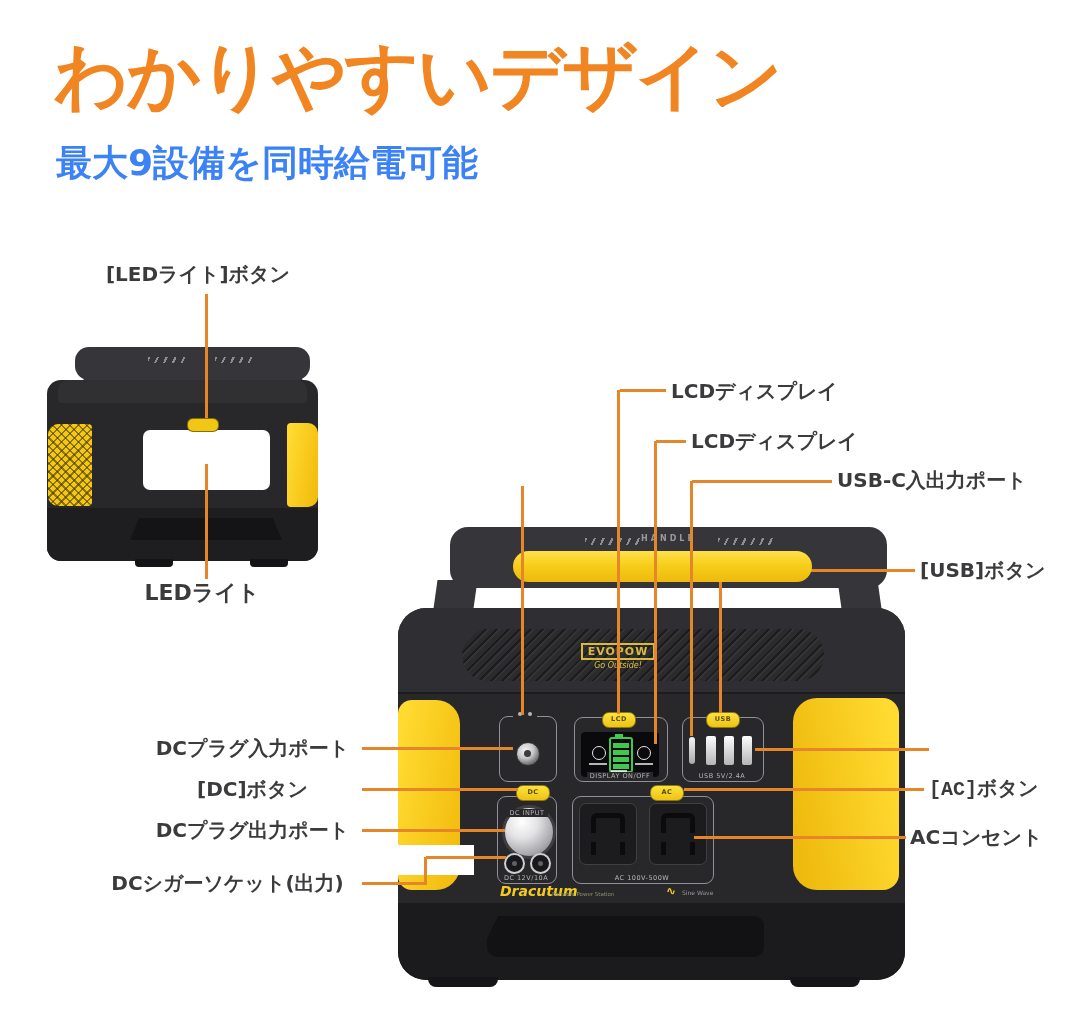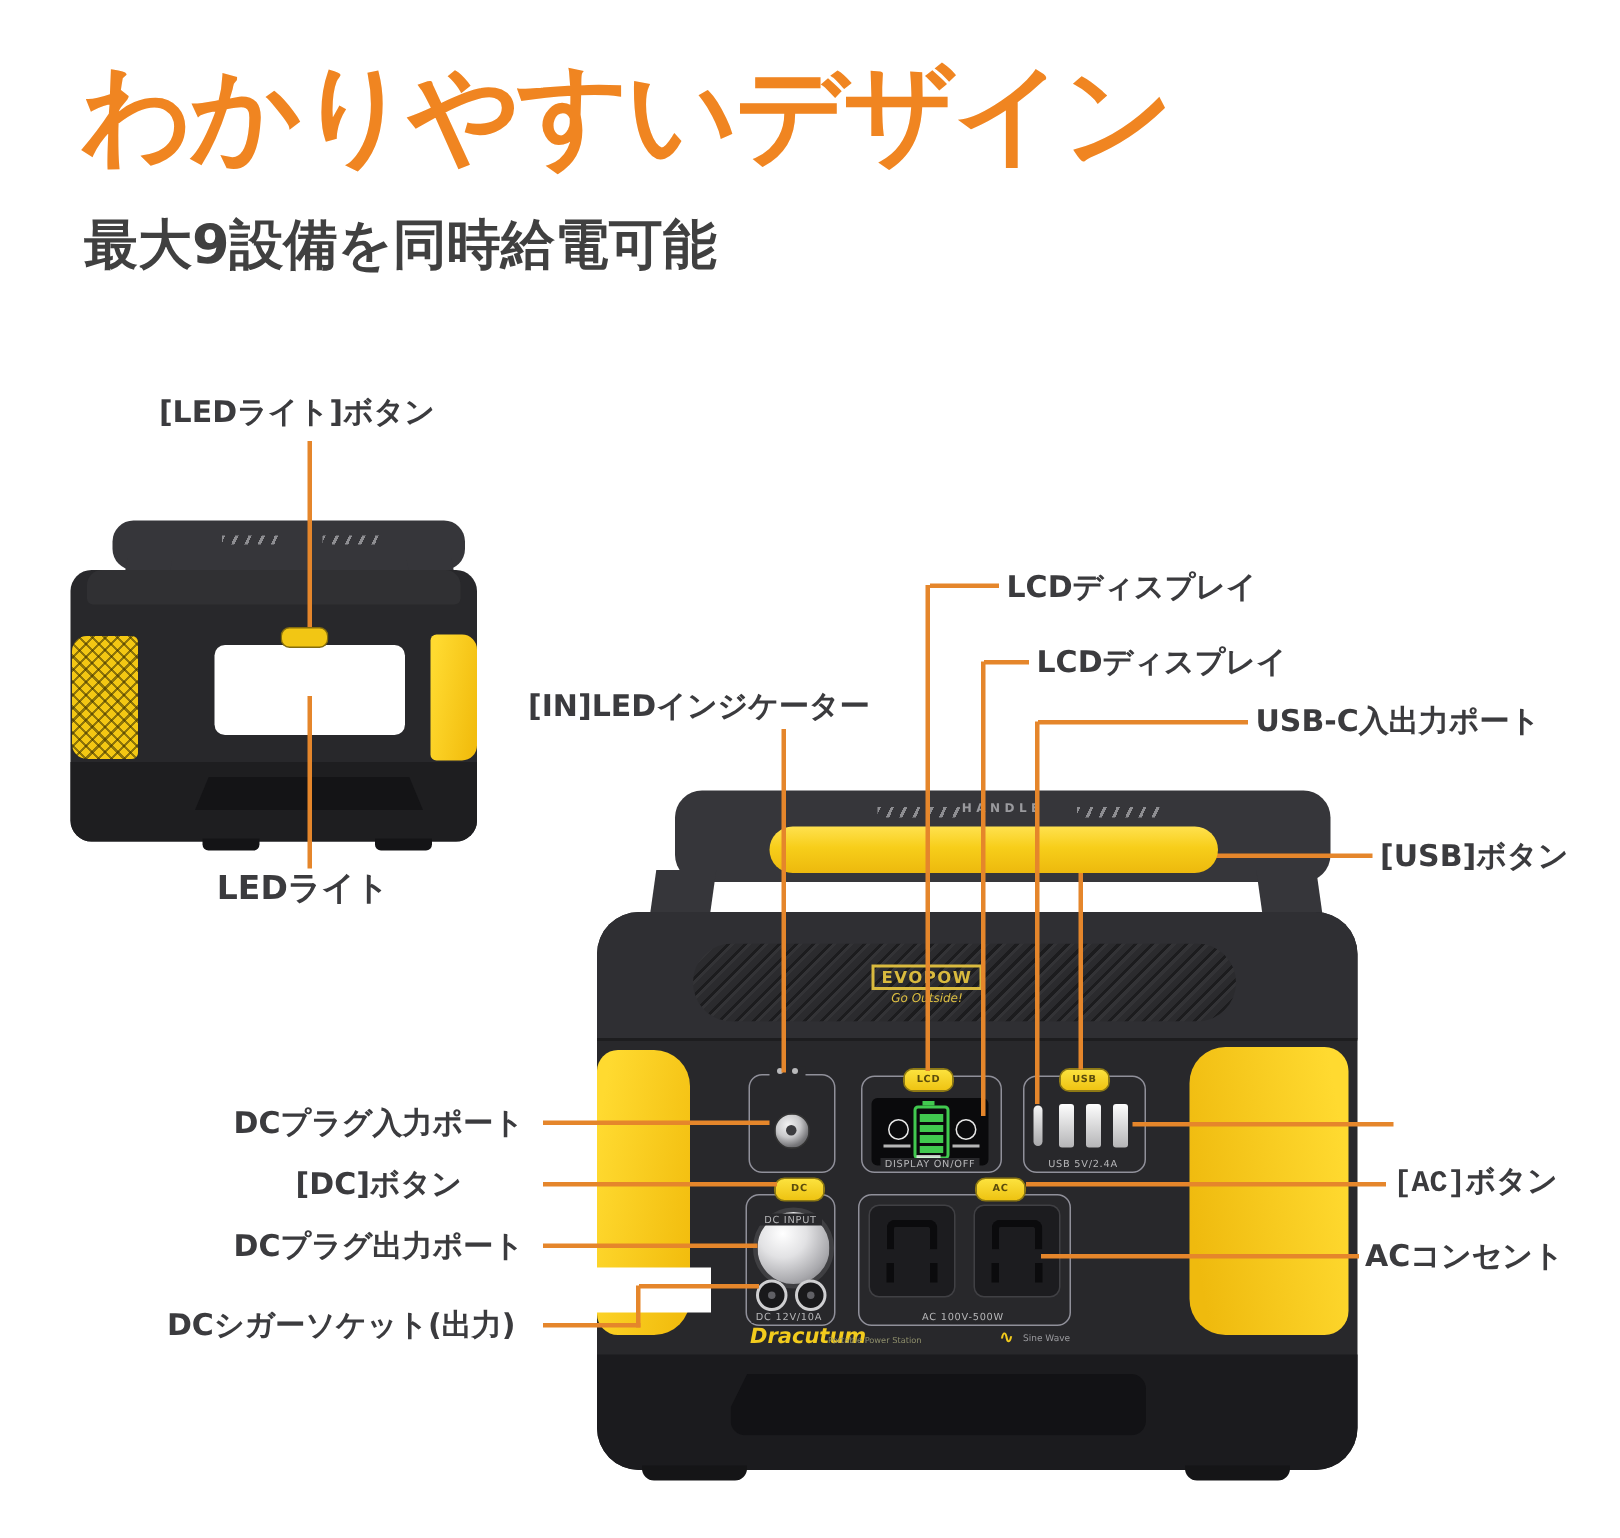--- a/index.html
+++ b/index.html
@@ -1,21 +1,21 @@
 <!DOCTYPE html>
 <html><head>
 <meta charset="utf-8">
 <style>
   html,body{margin:0;padding:0;background:#ffffff;}
   #canvas{position:relative;width:1080px;height:1025px;background:#ffffff;overflow:hidden;
           font-family:"DejaVu Sans","Liberation Sans",sans-serif;}
   .abs{position:absolute;}
   
   .title{font-size:73px;font-weight:800;color:#F08521;letter-spacing:-2px;white-space:nowrap;}
-  .subtitle{font-size:36px;font-weight:800;color:#404040;letter-spacing:0;white-space:nowrap;}
+  .subtitle{font-size:36px;font-weight:800;color:#3b82f6;letter-spacing:0;white-space:nowrap;}
   
   .co-lab{font-size:20px;font-weight:800;color:#3B3B3E;line-height:25px;white-space:nowrap;z-index:7;}
   .co-lab.right{text-align:center;}
   .co-lab.center{text-align:center;}
   .hline{height:3px;background:#E5862B;z-index:6;}
   .vline{width:3px;background:#E5862B;z-index:6;}
   .under-grip{z-index:4;}
   
   .dark1{background:#28282B;}
   .bar{background:#36363A;border-radius:18px;}
@@ -179,21 +179,20 @@
 
   <div class="abs hline" style="left:362px;top:829px;width:143px;"></div>
 
   <div class="abs hline" style="left:362px;top:882px;width:65px;"></div>
   <div class="abs vline" style="left:424px;top:857px;height:28px;"></div>
   <div class="abs hline" style="left:426px;top:856px;width:80px;"></div>
 
   <div class="abs co-lab center" style="left:48px;top:262px;width:300px;">[LEDライト]ボタン</div>
   <div class="abs co-lab center" style="left:52px;top:580px;width:300px;font-size:22px;">LEDライト</div>
 
-  <div class="abs co-lab" style="left:352px;top:458px;">[IN]LEDインジケーター</div>
   <div class="abs co-lab" style="left:671px;top:379px;">LCDディスプレイ</div>
   <div class="abs co-lab" style="left:691px;top:429px;">LCDディスプレイ</div>
   <div class="abs co-lab" style="left:837px;top:468px;">USB-C入出力ポート</div>
   <div class="abs co-lab" style="left:920px;top:558px;">[USB]ボタン</div>
 
   <div class="abs co-lab" style="left:929px;top:777px;font-family:Liberation Mono, monospace;">[AC]ボタン</div>
   <div class="abs co-lab" style="left:910px;top:825px;">ACコンセント</div>
 
   <div class="abs co-lab right" style="left:150px;top:736px;width:205px;">DCプラグ入力ポート</div>
   <div class="abs co-lab right" style="left:150px;top:777px;width:205px;">[DC]ボタン</div>

